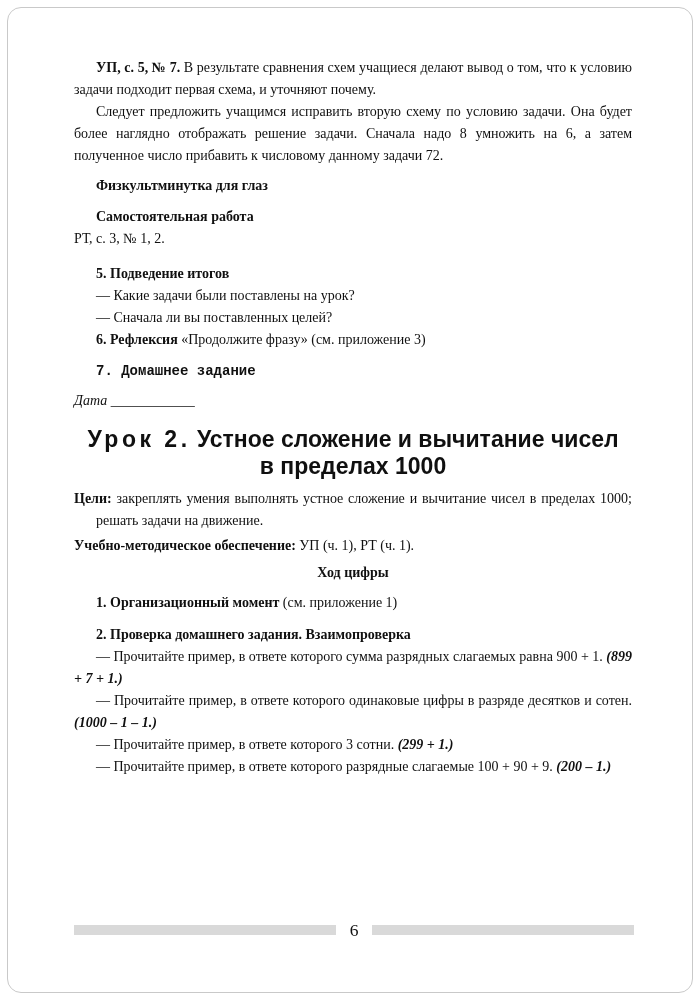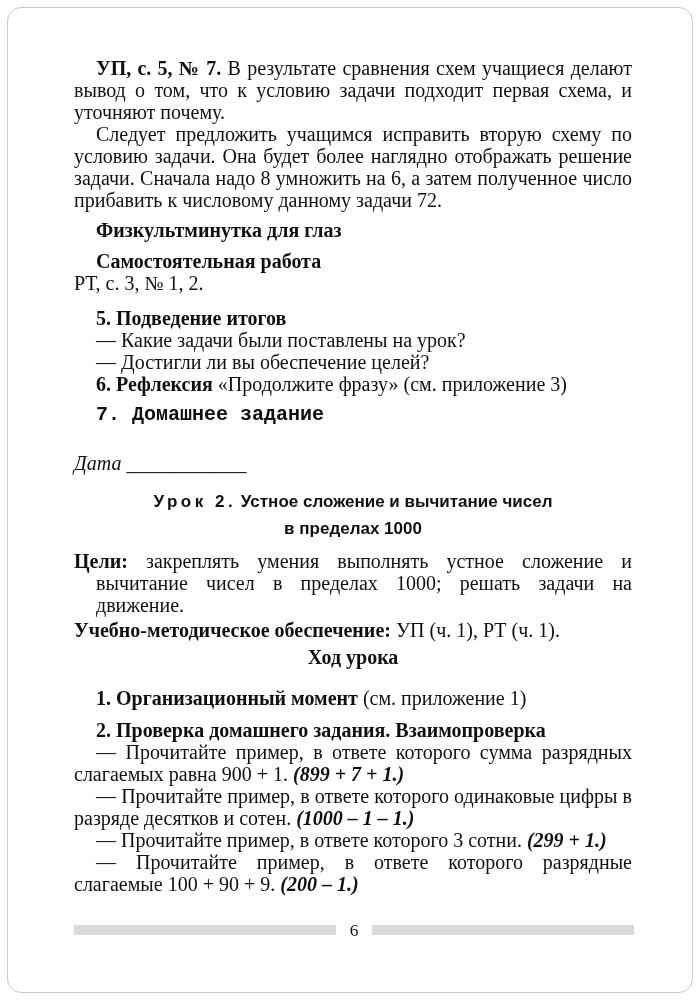--- a/index.html
+++ b/index.html
@@ -13,28 +13,28 @@
   .frame {
     position:absolute; inset:7px;
     border:1.5px solid #c9c9c9;
     border-radius:14px;
     pointer-events:none;
   }
   .content {
     position:absolute; left:74px; top:57px; width:558px;
   }
   .block {
-    font-size:20px; line-height:22px;
+    font-size:14px; line-height:22px;
     text-align:justify;
   }
   .block.indent { text-indent:22px; }
   .block.hang { padding-left:22px; text-indent:-22px; }
   .block.heading {
     font-family:"Liberation Sans", sans-serif;
-    font-weight:bold; font-size:17px; line-height:27px;
+    font-weight:bold; font-size:23px; line-height:27px;
     text-align:center; text-indent:0;
   }
   .block.center { text-align:center; }
   .b { font-weight:bold; }
   .i { font-style:italic; }
   .sp { letter-spacing:3.5px; }
   .footer {
     position:absolute; left:74px; right:66px; top:918px;
     height:24px; display:flex; align-items:center;
   }
@@ -50,30 +50,30 @@
 <div class="frame"></div>
 
 <div class="content" id="content">
     <div class="block p indent"><span class="b">УП, с. 5, № 7.</span><span> В результате сравнения схем учащиеся делают вывод о том, что к условию задачи подходит первая схема, и уточняют почему.</span></div>
     <div class="block p indent"><span>Следует предложить учащимся исправить вторую схему по условию задачи. Она будет более наглядно отображать решение задачи. Сначала надо 8 умножить на 6, а затем полученное число прибавить к числовому данному задачи 72.</span></div>
     <div class="block p indent" style="margin-top: 8px;"><span class="b">Физкультминутка для глаз</span></div>
     <div class="block p indent" style="margin-top: 9px;"><span class="b">Самостоятельная работа</span></div>
     <div class="block p"><span>РТ, с. 3, № 1, 2.</span></div>
     <div class="block p indent" style="margin-top: 13px;"><span class="b">5. Подведение итогов</span></div>
     <div class="block p indent"><span>— Какие задачи были поставлены на урок?</span></div>
-    <div class="block p indent"><span>— Достигли ли вы обеспечение целей?</span></div>
+    <div class="block p indent"><span>— Сначала ли вы поставленных целей?</span></div>
     <div class="block p indent" style=""><span class="b">6. Рефлексия</span><span> «Продолжите фразу» (см. приложение 3)</span></div>
     <div class="block p indent" style="margin-top: 9px; font-family: Liberation Mono, monospace;"><span class="b">7. Домашнее задание</span></div>
-    <div class="block p" style="margin-top: 26px;"><span class="i">Дата</span><span> ____________</span></div>
+    <div class="block p" style="margin-top: 8px;"><span class="i">Дата</span><span> ____________</span></div>
     <div class="block heading" style="margin-top: 14px;"><span class="sp">Урок 2.</span><span>  Устное сложение и вычитание чисел</span></div>
     <div class="block heading"><span>в пределах 1000</span></div>
     <div class="block p hang" style="margin-top: 8px;"><span class="b">Цели:</span><span> закреплять умения выполнять устное сложение и вычитание чисел в пределах 1000; решать задачи на движение.</span></div>
     <div class="block p hang" style="margin-top: 3px;"><span class="b">Учебно-методическое обеспечение:</span><span> УП (ч. 1), РТ (ч. 1).</span></div>
-    <div class="block center" style="margin-top: 5px;"><span class="b">Ход урока</span></div>
-    <div class="block p indent" style="margin-top: 19px;"><span class="b">1. Организационный момент</span><span> (см. приложение 1)</span></div>
+    <div class="block center" style="margin-top: 5px;"><span class="b">Ход цифры</span></div>
+    <div class="block p indent" style="margin-top: 8px;"><span class="b">1. Организационный момент</span><span> (см. приложение 1)</span></div>
     <div class="block p indent" style="margin-top: 10px;"><span class="b">2. Проверка домашнего задания. Взаимопроверка</span></div>
     <div class="block p indent"><span>— Прочитайте пример, в ответе которого сумма разрядных слагаемых равна 900 + 1. </span><span class="b i">(899 + 7 + 1.)</span></div>
     <div class="block p indent"><span>— Прочитайте пример, в ответе которого одинаковые цифры в разряде десятков и сотен. </span><span class="b i">(1000 – 1 – 1.)</span></div>
     <div class="block p indent"><span>— Прочитайте пример, в ответе которого 3 сотни. </span><span class="b i">(299 + 1.)</span></div>
     <div class="block p indent"><span>— Прочитайте пример, в ответе которого разрядные слагаемые 100 + 90 + 9. </span><span class="b i">(200 – 1.)</span></div>
   </div>
 
 <div class="footer">
   <div class="bar"></div>
   <div class="num">6</div>

